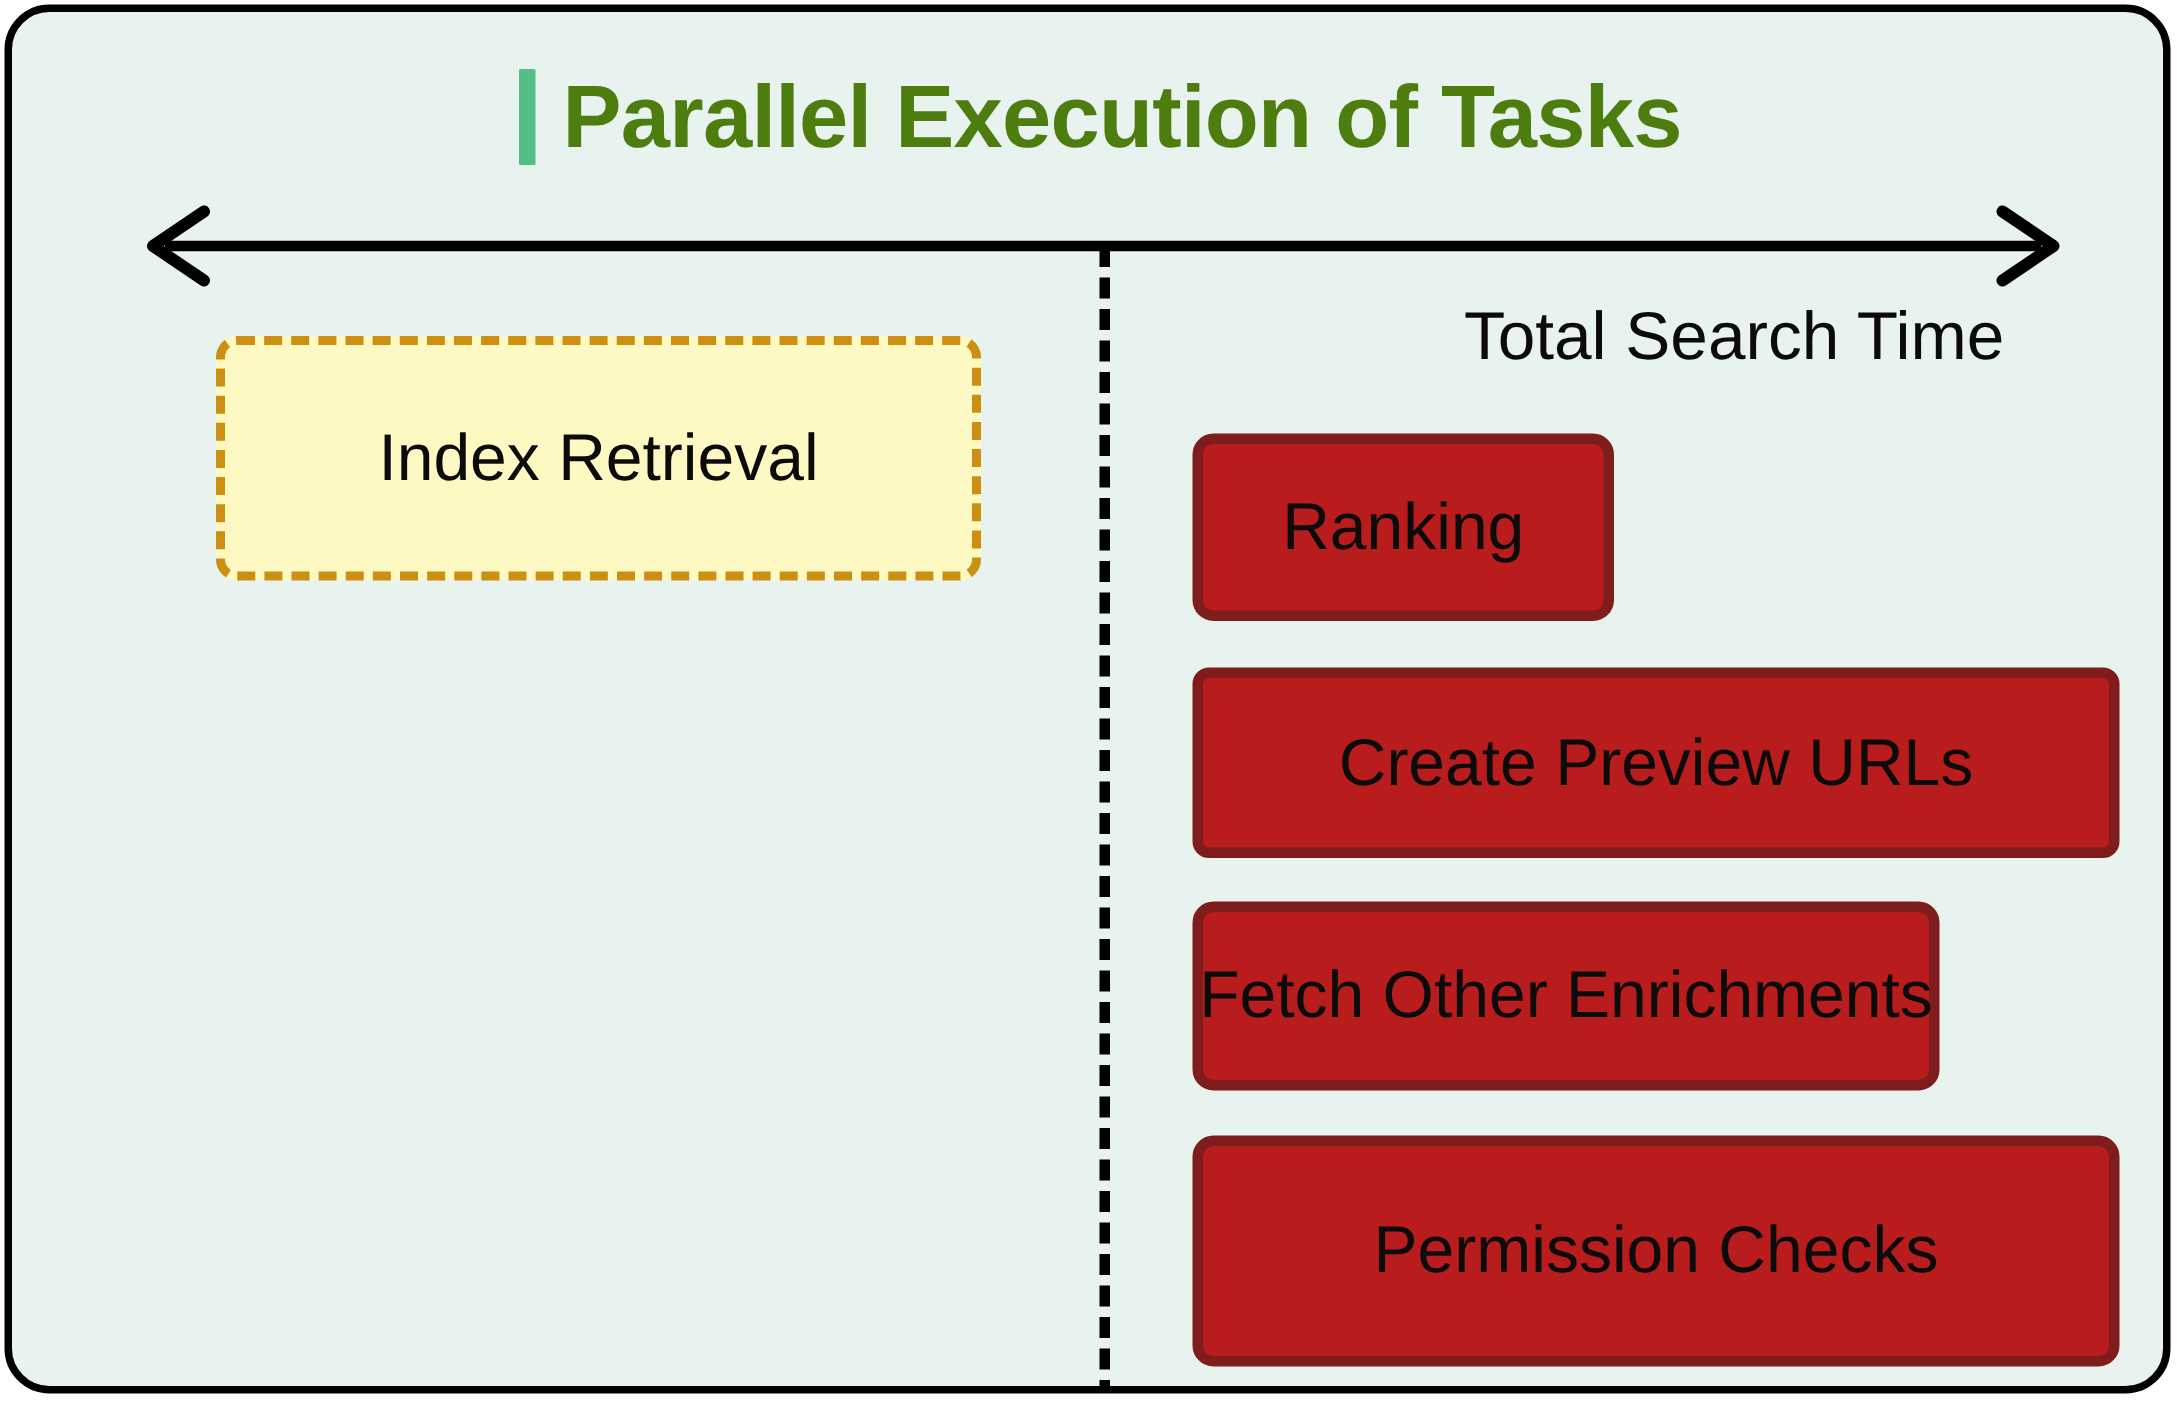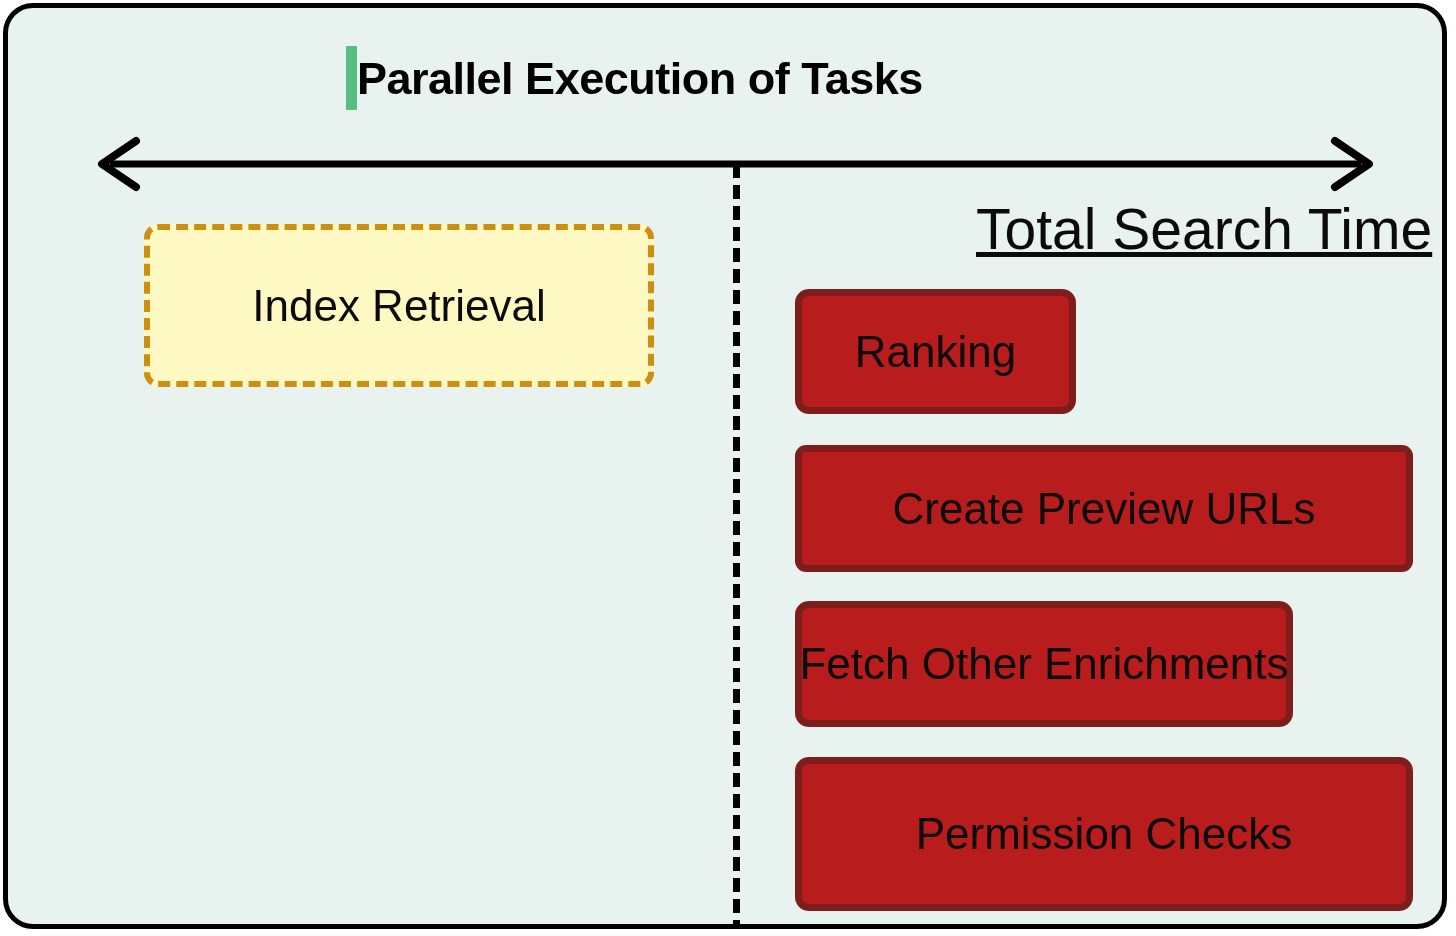--- a/index.html
+++ b/index.html
@@ -37,23 +37,24 @@
     align-items: center;
   }
   #title-accent {
     width: 11px;
     height: 64px;
     background: #55BE85;
     flex: 0 0 auto;
     border-radius: 1px;
   }
   #title-text {
-    font-size: 45px;
+    margin-left: 18px;
+    font-size: 59px;
     font-weight: 700;
-    color: #000000;
+    color: #4d7c0f;
     letter-spacing: -0.5px;
     white-space: nowrap;
     line-height: 1;
   }
 
   
   #timeline-arrow {
     position: absolute;
     left: 80px;
     top: 128px;
@@ -69,25 +70,24 @@
     width: 0;
     height: 770px;
     border-left: 7px dashed #000000;
   }
 
   
   #total-time-label {
     position: absolute;
     left: 968px;
     top: 193px;
-    font-size: 57px;
+    font-size: 45px;
     color: #0B0B0B;
     white-space: nowrap;
     line-height: 1;
-    text-decoration: underline;
   }
 
   
   .task-box {
     position: absolute;
     box-sizing: border-box;
     display: flex;
     align-items: center;
     justify-content: center;
     border-radius: 14px;

